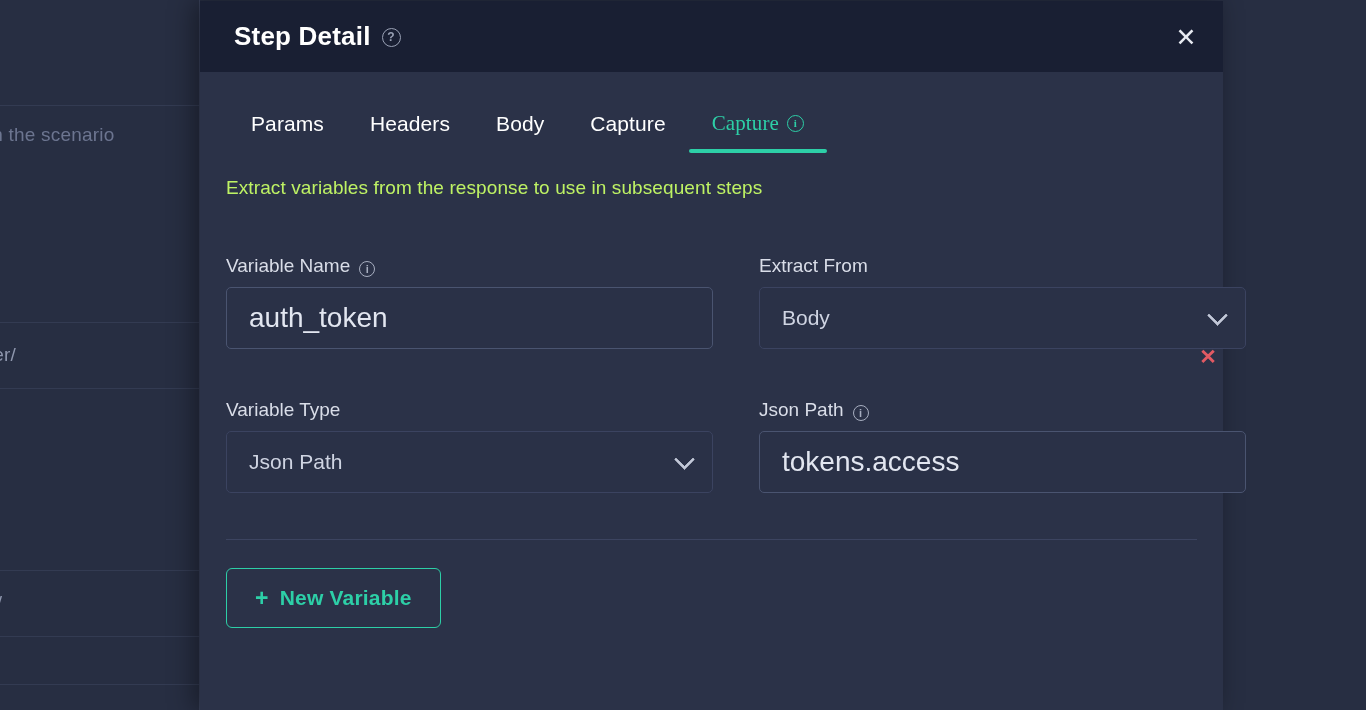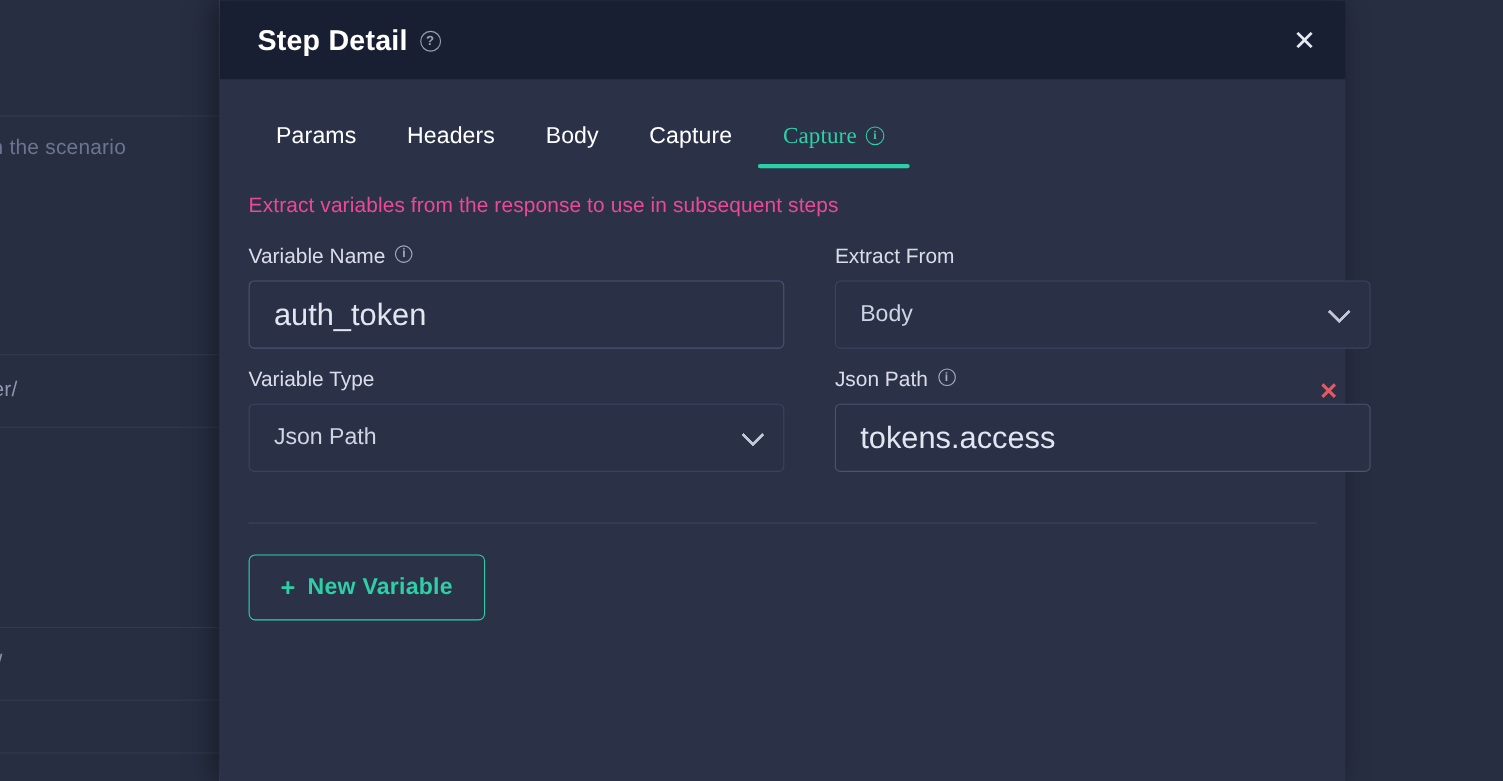--- a/index.html
+++ b/index.html
@@ -148,39 +148,40 @@
     margin-left: 8px;
     vertical-align: 3px;
   }
 
   
   #panel-body { padding: 0 26px 0 26px; }
 
   #capture-desc {
     margin-top: 24px;
     margin-left: 0;
-    color: #ec4899;
+    color: #bef264;
     font-size: 19px;
     letter-spacing: .1px;
   }
 
   .var-row { margin-top: 24px; position: relative; }
 
   .field-grid {
     display: grid;
     grid-template-columns: 487px 46px 487px;
     row-gap: 18px;
   }
 
   .field-label {
     color: #d9dde8;
     font-size: 19px;
     margin-bottom: 10px;
     display: flex;
-    align-items: flex-start;
+    align-items: flex-end;
+    margin-top: 32px;
   }
   .field-label .help-circle {
     width: 16px;
     height: 16px;
     border-width: 1.4px;
     font-size: 11px;
     margin-left: 9px;
     vertical-align: 0;
     border-color: #a7aec0;
     color: #a7aec0;

